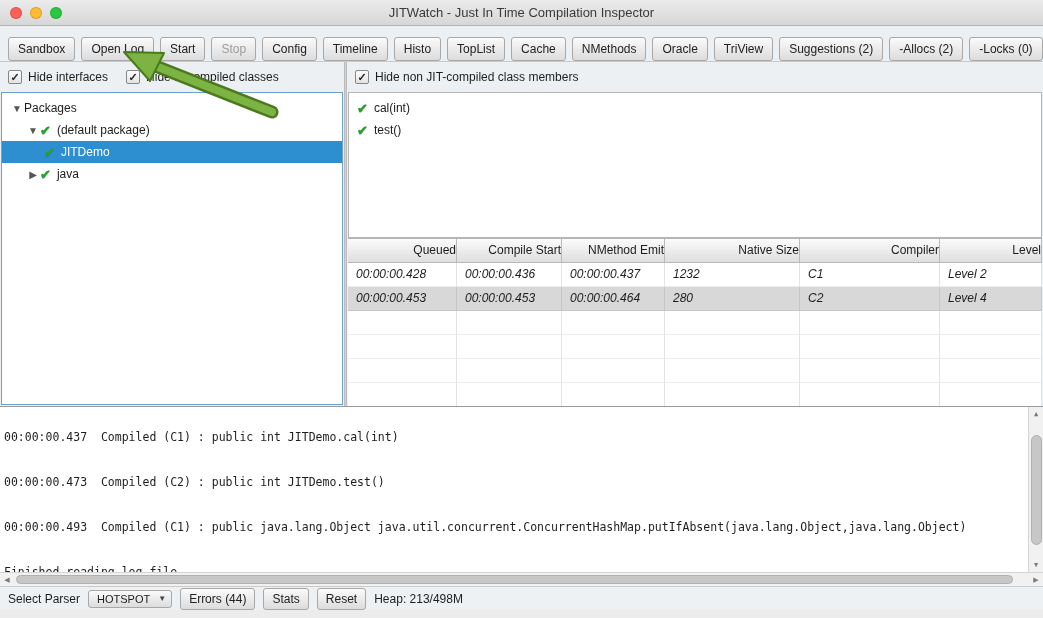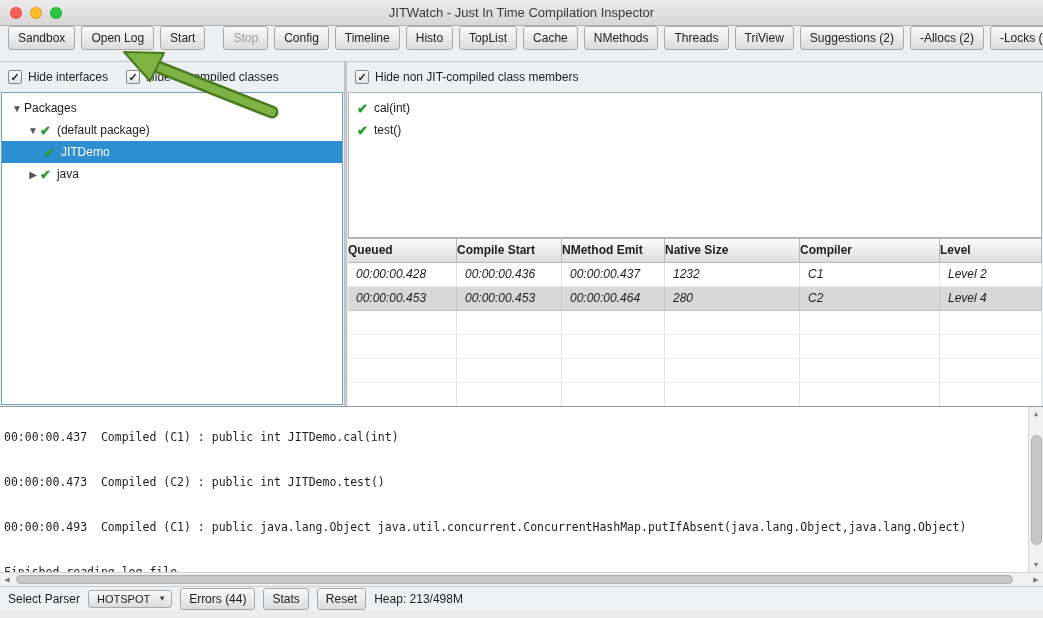--- a/index.html
+++ b/index.html
@@ -25,35 +25,35 @@
   .light.red    { background:#ff5f57; }
   .light.yellow { background:#febc2e; }
   .light.green  { background:#28c840; }
   .wintitle { font-size:13px; color:#3a3a3a; }
 
   
   .toolbar {
     height: 36px;
     background: #edf0f2;
     border-bottom: 1px solid #c9c9c9;
-    display:flex; align-items:flex-start; gap:6px; padding:0 8px;
+    display:flex; align-items:flex-end; gap:6px; padding:0 8px;
   }
   .tbtn {
     font-family: "Liberation Sans", sans-serif;
     font-size: 12px;
     color:#222;
     background: linear-gradient(#fafafa, #dcdcdc);
     border: 1px solid #a8a8a8;
     border-radius: 3px;
     padding: 4px 9px;
     box-shadow: 0 1px 0 rgba(255,255,255,.6) inset;
     cursor: default;
     white-space: nowrap;
   }
-  .tbtn.disabled { color:#9c9c9c;margin-left:12px; }
+  .tbtn.disabled { color:#9c9c9c; }
 
   
   .main { height: 344px; display:flex; background:#edf0f2; }
   .left-panel  { width: 344px; display:flex; flex-direction:column; }
   .splitter { width:3px; background:#cfcfcf; border-left:1px solid #bdbdbd; border-right:1px solid #bdbdbd; }
   .right-panel { flex:1; display:flex; flex-direction:column; min-width:0; }
 
   .cb-strip { height:30px; display:flex; align-items:center; gap:18px; padding:0 8px; background:#edf0f2; }
   .cb-item { display:flex; align-items:center; gap:6px; }
   .cbox {
@@ -90,21 +90,21 @@
   .comp-table { height:168px; background:#fff; margin:0 1px; border-top:1px solid #b5b5b5; }
   .trow {
     display:grid;
     grid-template-columns: 109px 105px 103px 135px 140px 1fr;
     height:24px;
   }
   .th {
     background: linear-gradient(#fbfbfb, #dedede);
     border-right:1px solid #b9b9b9;
     border-bottom:1px solid #b9b9b9;
-    font-weight:bold; text-align:left; line-height:23px;
+    font-weight:normal; text-align:right; line-height:23px;
     overflow:hidden; white-space:nowrap;
   }
   .td {
     padding-left:8px; line-height:23px;
     border-right:1px solid #e3e3e3;
     border-bottom:1px solid #ececec;
     overflow:hidden; white-space:nowrap;font-style:italic;
   }
   .trow.alt .td { background:#d8d8d8; border-right-color:#c6c6c6; border-bottom-color:#c6c6c6; }
 
@@ -185,21 +185,21 @@
   <button class="tbtn">Sandbox</button>
   <button class="tbtn">Open Log</button>
   <button class="tbtn">Start</button>
   <button class="tbtn disabled">Stop</button>
   <button class="tbtn">Config</button>
   <button class="tbtn">Timeline</button>
   <button class="tbtn">Histo</button>
   <button class="tbtn">TopList</button>
   <button class="tbtn">Cache</button>
   <button class="tbtn">NMethods</button>
-  <button class="tbtn">Threads</button>
+  <button class="tbtn">Oracle</button>
   <button class="tbtn">TriView</button>
   <button class="tbtn">Suggestions (2)</button>
   <button class="tbtn">-Allocs (2)</button>
   <button class="tbtn">-Locks (0)</button>
 </div>
 
 <div class="main">
 
   <div class="left-panel">
     <div class="cb-strip">

